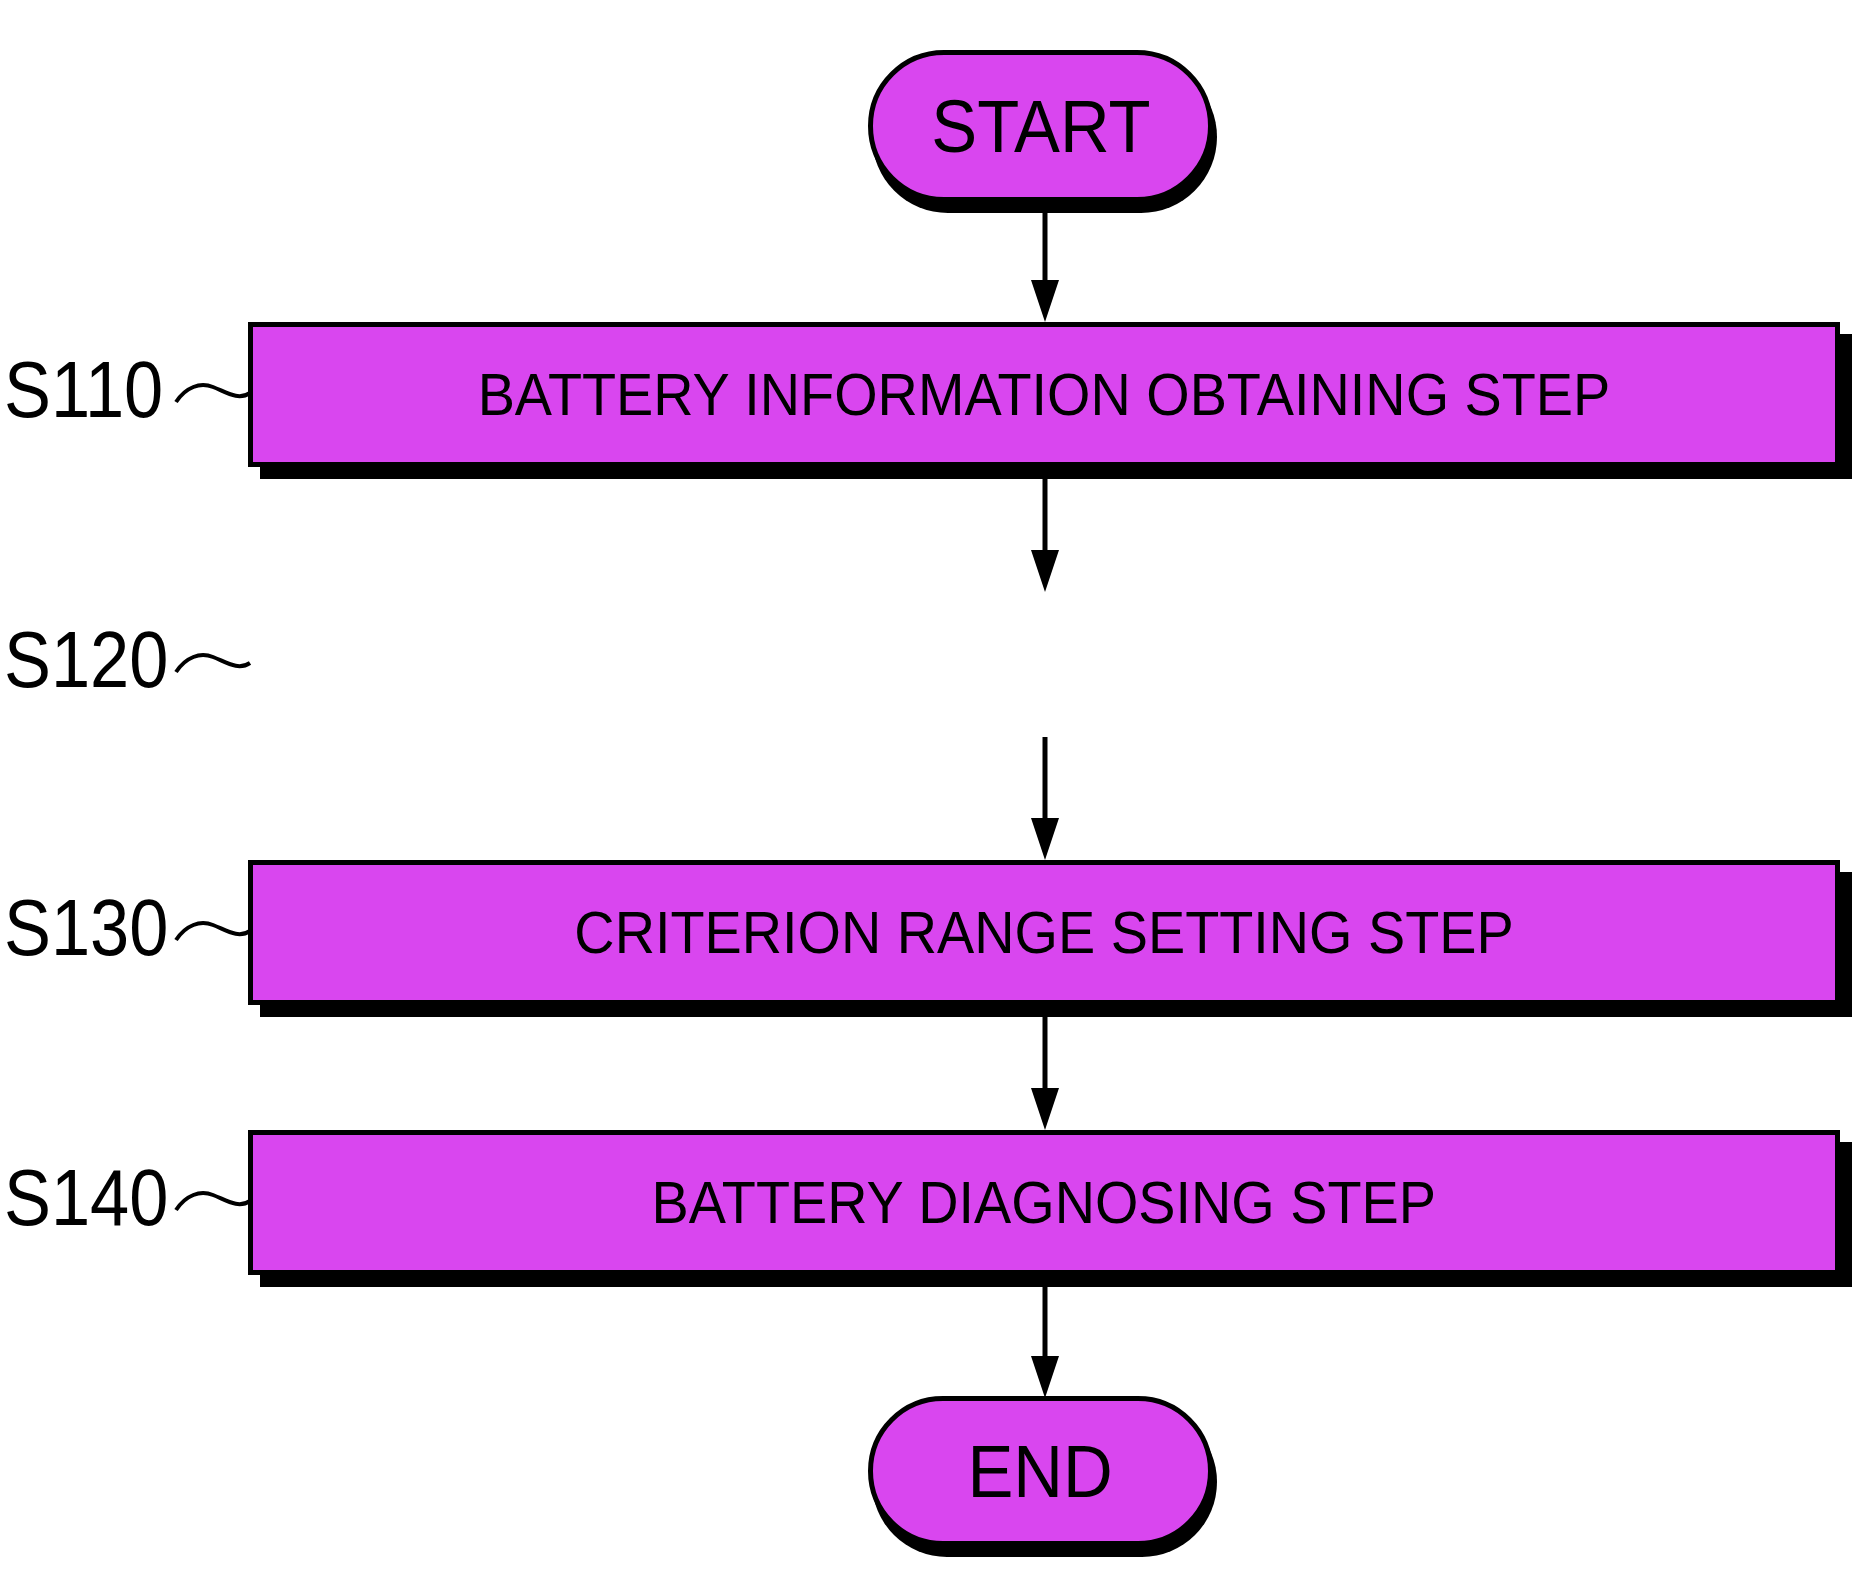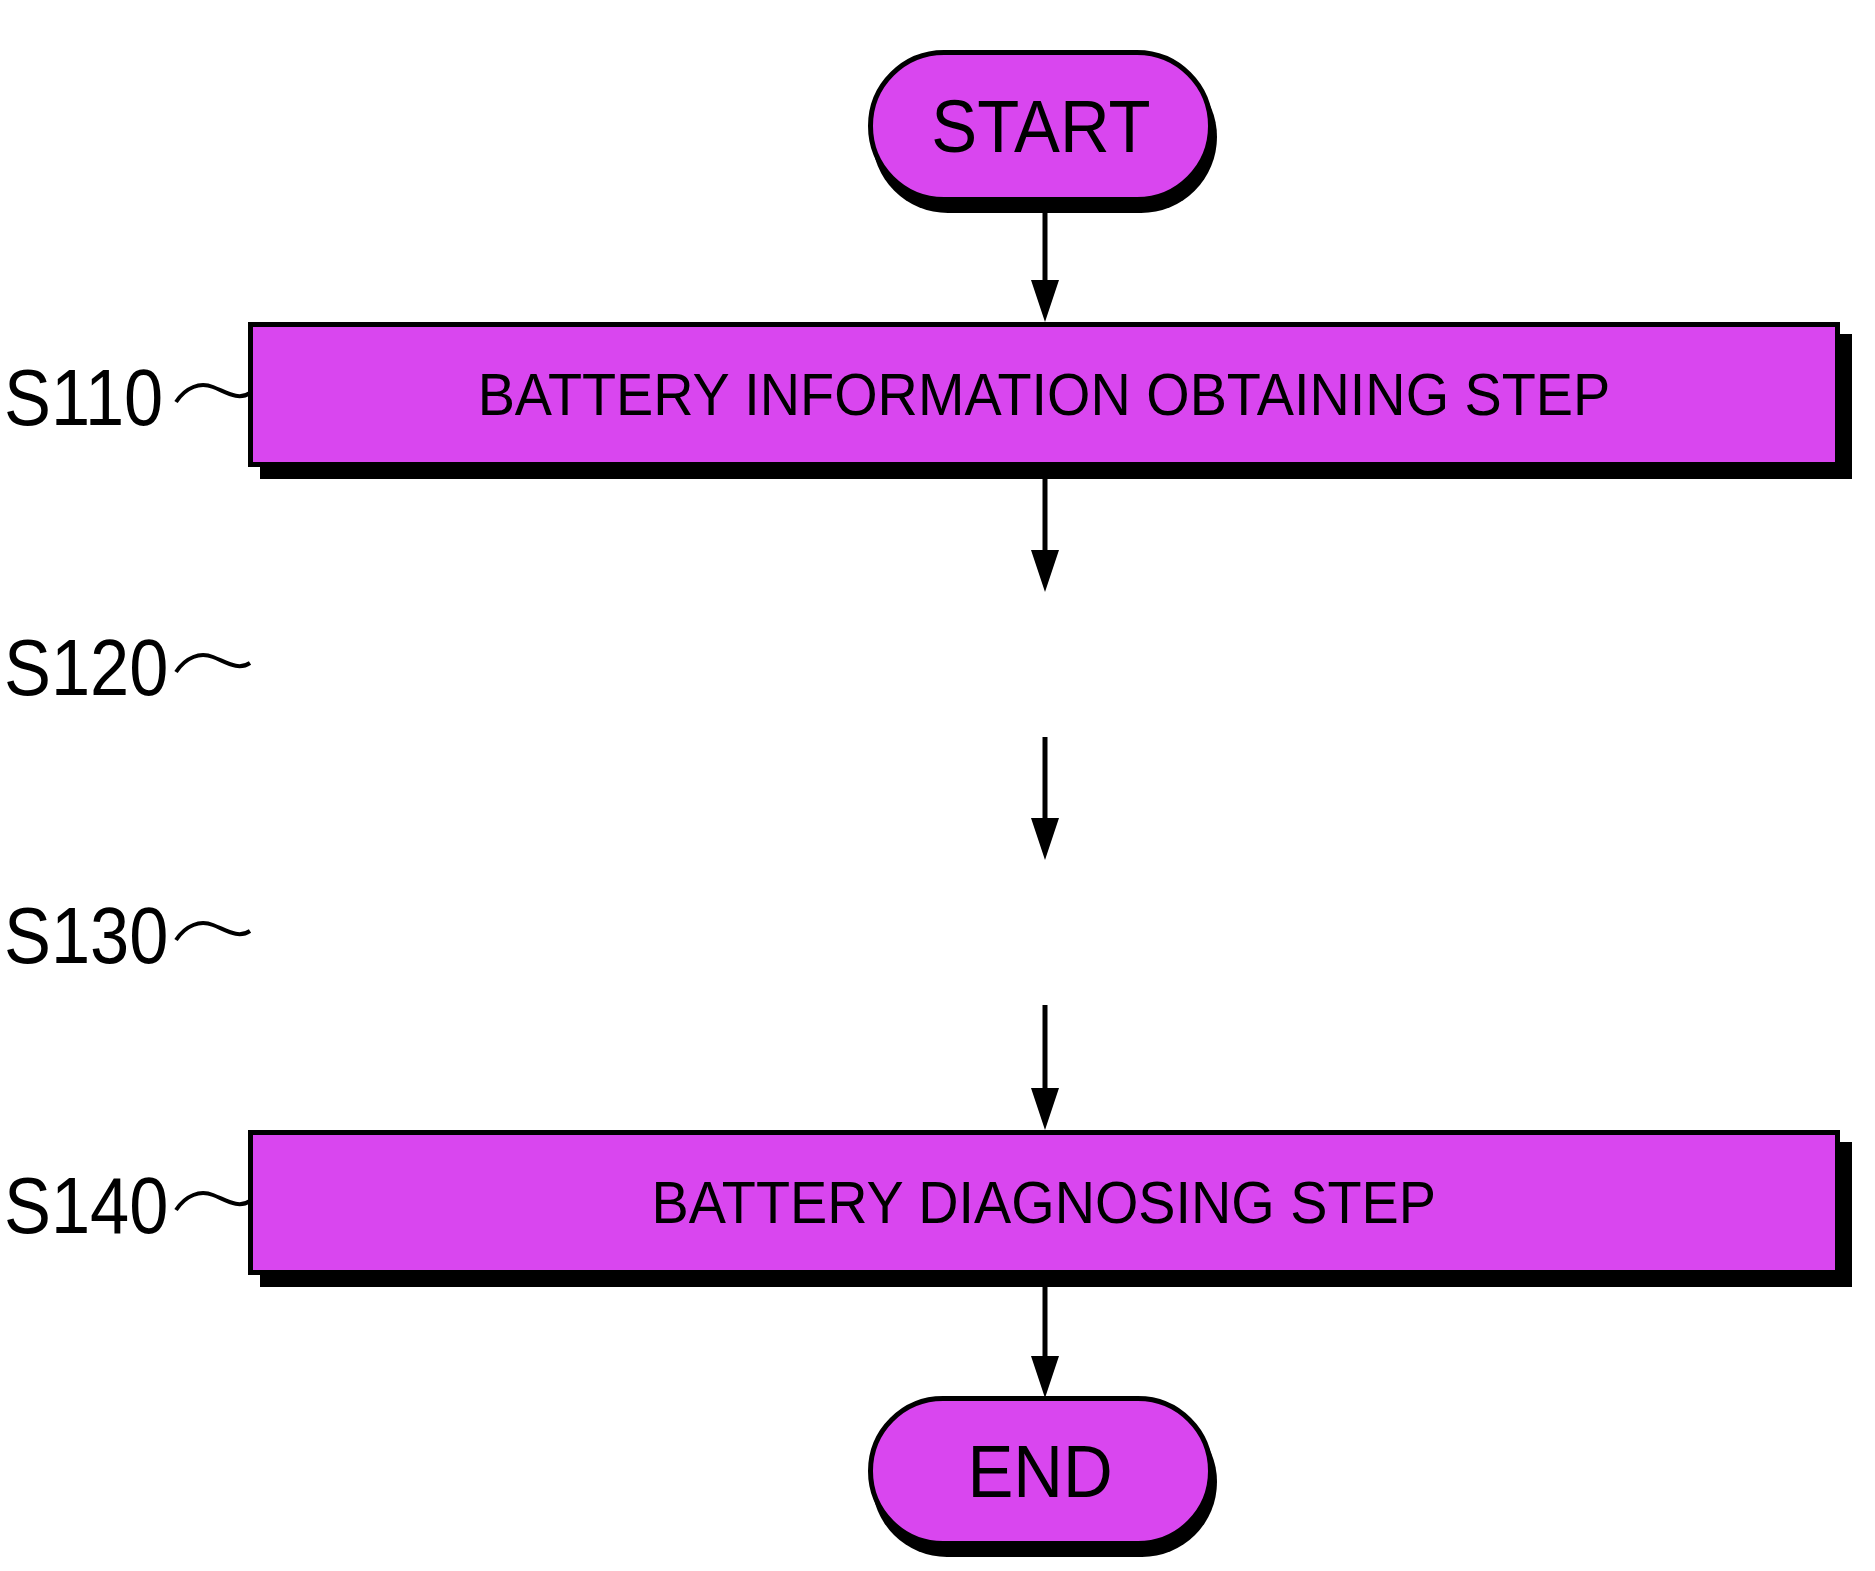--- a/index.html
+++ b/index.html
@@ -55,21 +55,21 @@
   .box-1 { top: 322px; }
   .box-2 { top: 592px; }
   .box-3 { top: 860px; }
   .box-4 { top: 1130px; }
   .ref-label {
     position: absolute;
     left: 4px;
     width: 172px;
     height: 100px;
     display: flex;
-    align-items: flex-end;
+    align-items: flex-start;
     justify-content: flex-start;
     font-size: 80px;
     white-space: nowrap;
   }
   .ref-label .txt { transform: scaleX(0.88); transform-origin: left center; }
   .ref-1 { top: 344px; }
   .ref-2 { top: 614px; }
   .ref-3 { top: 882px; }
   .ref-4 { top: 1152px; }
   .arrow-line { stroke: #000000; stroke-width: 5; fill: none; }
@@ -114,20 +114,23 @@
     <path class="squiggle" d="M 176 1210 C 186 1195 200 1190 213 1195 S 238 1209 250 1201"></path>
   </svg>
 
   <div class="node terminator start-node">
     <span class="txt">START</span>
   </div>
 
   <div class="node process box-1">
     <span class="txt">BATTERY INFORMATION OBTAINING STEP</span>
   </div>
+  <div class="node process box-3">
+    <span class="txt">CRITERION RANGE SETTING STEP</span>
+  </div>
   <div class="node process box-4">
     <span class="txt">BATTERY DIAGNOSING STEP</span>
   </div>
 
   <div class="ref-label ref-1">
     <span class="txt">S110</span>
   </div>
   <div class="ref-label ref-2">
     <span class="txt">S120</span>
   </div>

